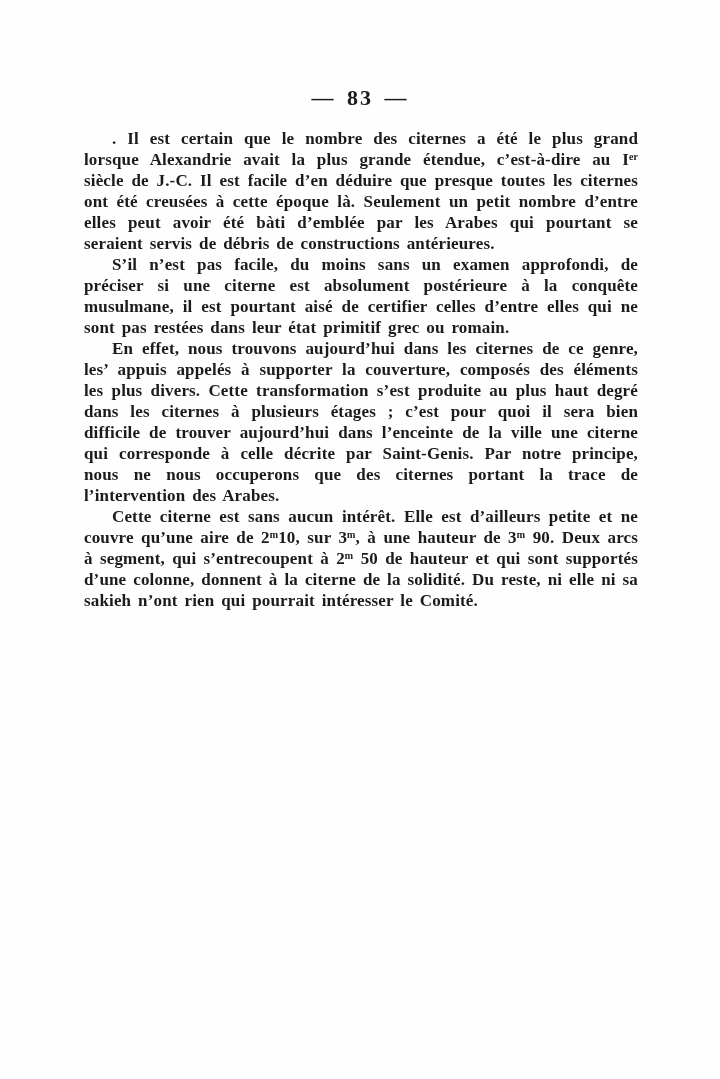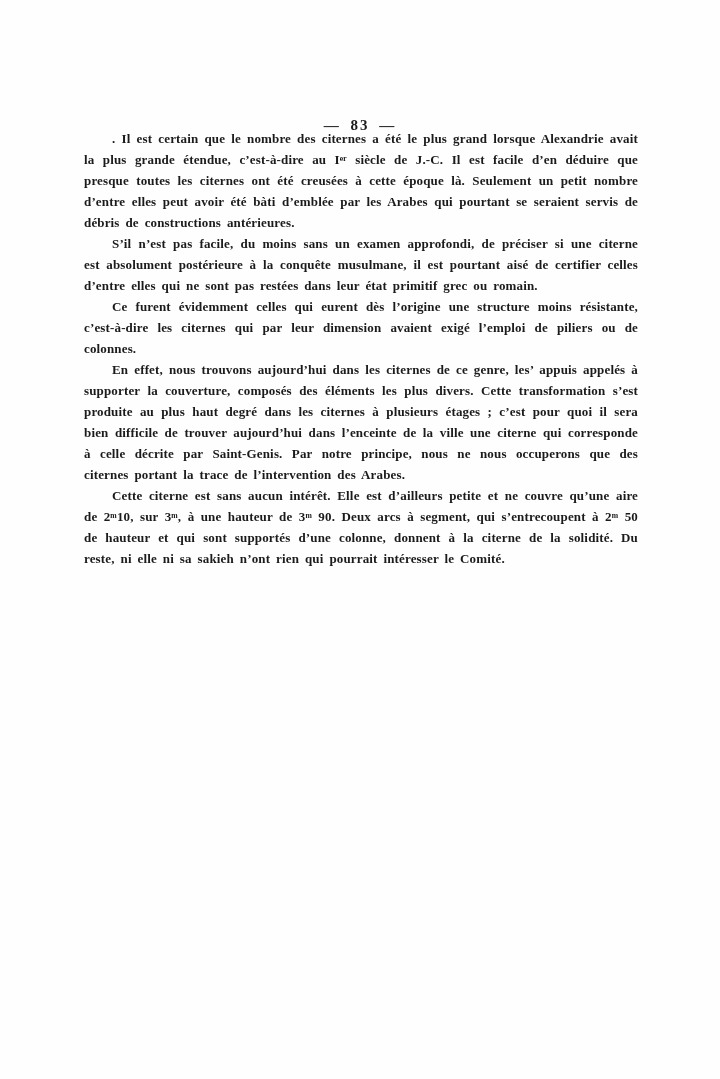--- a/index.html
+++ b/index.html
@@ -18,31 +18,30 @@
     font-family: "Liberation Serif", "DejaVu Serif", "DejaVu Sans", serif;
     font-weight: bold;
     color: #1b1b1b;
   }
   .page-number {
     position: absolute;
     top: 85px;
     left: 0;
     width: 100%;
     text-align: center;
-    font-size: 15px;
+    font-size: 22px;
     letter-spacing: 2px;
     word-spacing: 4px;
-    margin-top: 32px;
   }
   .text-block {
     position: absolute;
     left: 84px;
     top: 128px;
     width: 554px;
-    font-size: 13px;
+    font-size: 17px;
     line-height: 21px;
     text-align: justify;
     word-spacing: 2.5px;
     letter-spacing: 0.15px;
   }
   .para {
     margin: 0;
     padding: 0;
     text-indent: 28px;
   }
@@ -57,21 +56,20 @@
 <div class="page">
 
   <div class="page-number">— 83 —</div>
 
   <div class="text-block">
 
     <p class="para">. Il est certain que le nombre des citernes a été le plus grand lorsque Alexandrie avait la plus grande étendue, c’est-à-dire au Iᵉʳ siècle de J.-C. Il est facile d’en déduire que presque toutes les citernes ont été creusées à cette époque là. Seulement un petit nombre d’entre elles peut avoir été bàti d’emblée par les Arabes qui pourtant se seraient servis de débris de constructions antérieures.</p>
 
     <p class="para">S’il n’est pas facile, du moins sans un examen approfondi, de préciser si une citerne est absolument postérieure à la conquête musulmane, il est pourtant aisé de certifier celles d’entre elles qui ne sont pas restées dans leur état primitif grec ou romain.</p>
 
-    <p class="para">Ce furent évidemment celles qui eurent dès l’origine une structure moins résistante, c’est-à-dire les citernes qui par leur dimension avaient exigé l’emploi de piliers ou de colonnes.</p>
 
     <p class="para">En effet, nous trouvons aujourd’hui dans les citernes de ce genre, les’ appuis appelés à supporter la couverture, composés des éléments les plus divers. Cette transformation s’est produite au plus haut degré dans les citernes à plusieurs étages ; c’est pour quoi il sera bien difficile de trouver aujourd’hui dans l’enceinte de la ville une citerne qui corresponde à celle décrite par Saint-Genis. Par notre principe, nous ne nous occuperons que des citernes portant la trace de l’intervention des Arabes.</p>
 
 
 
 
     <p class="para">Cette citerne est sans aucun intérêt. Elle est d’ailleurs petite et ne couvre qu’une aire de 2ᵐ10, sur 3ᵐ, à une hauteur de 3ᵐ 90. Deux arcs à segment, qui s’entrecoupent à 2ᵐ 50 de hauteur et qui sont supportés d’une colonne, donnent à la citerne de la solidité. Du reste, ni elle ni sa sakieh n’ont rien qui pourrait intéresser le Comité.</p>
 
   </div>
 

